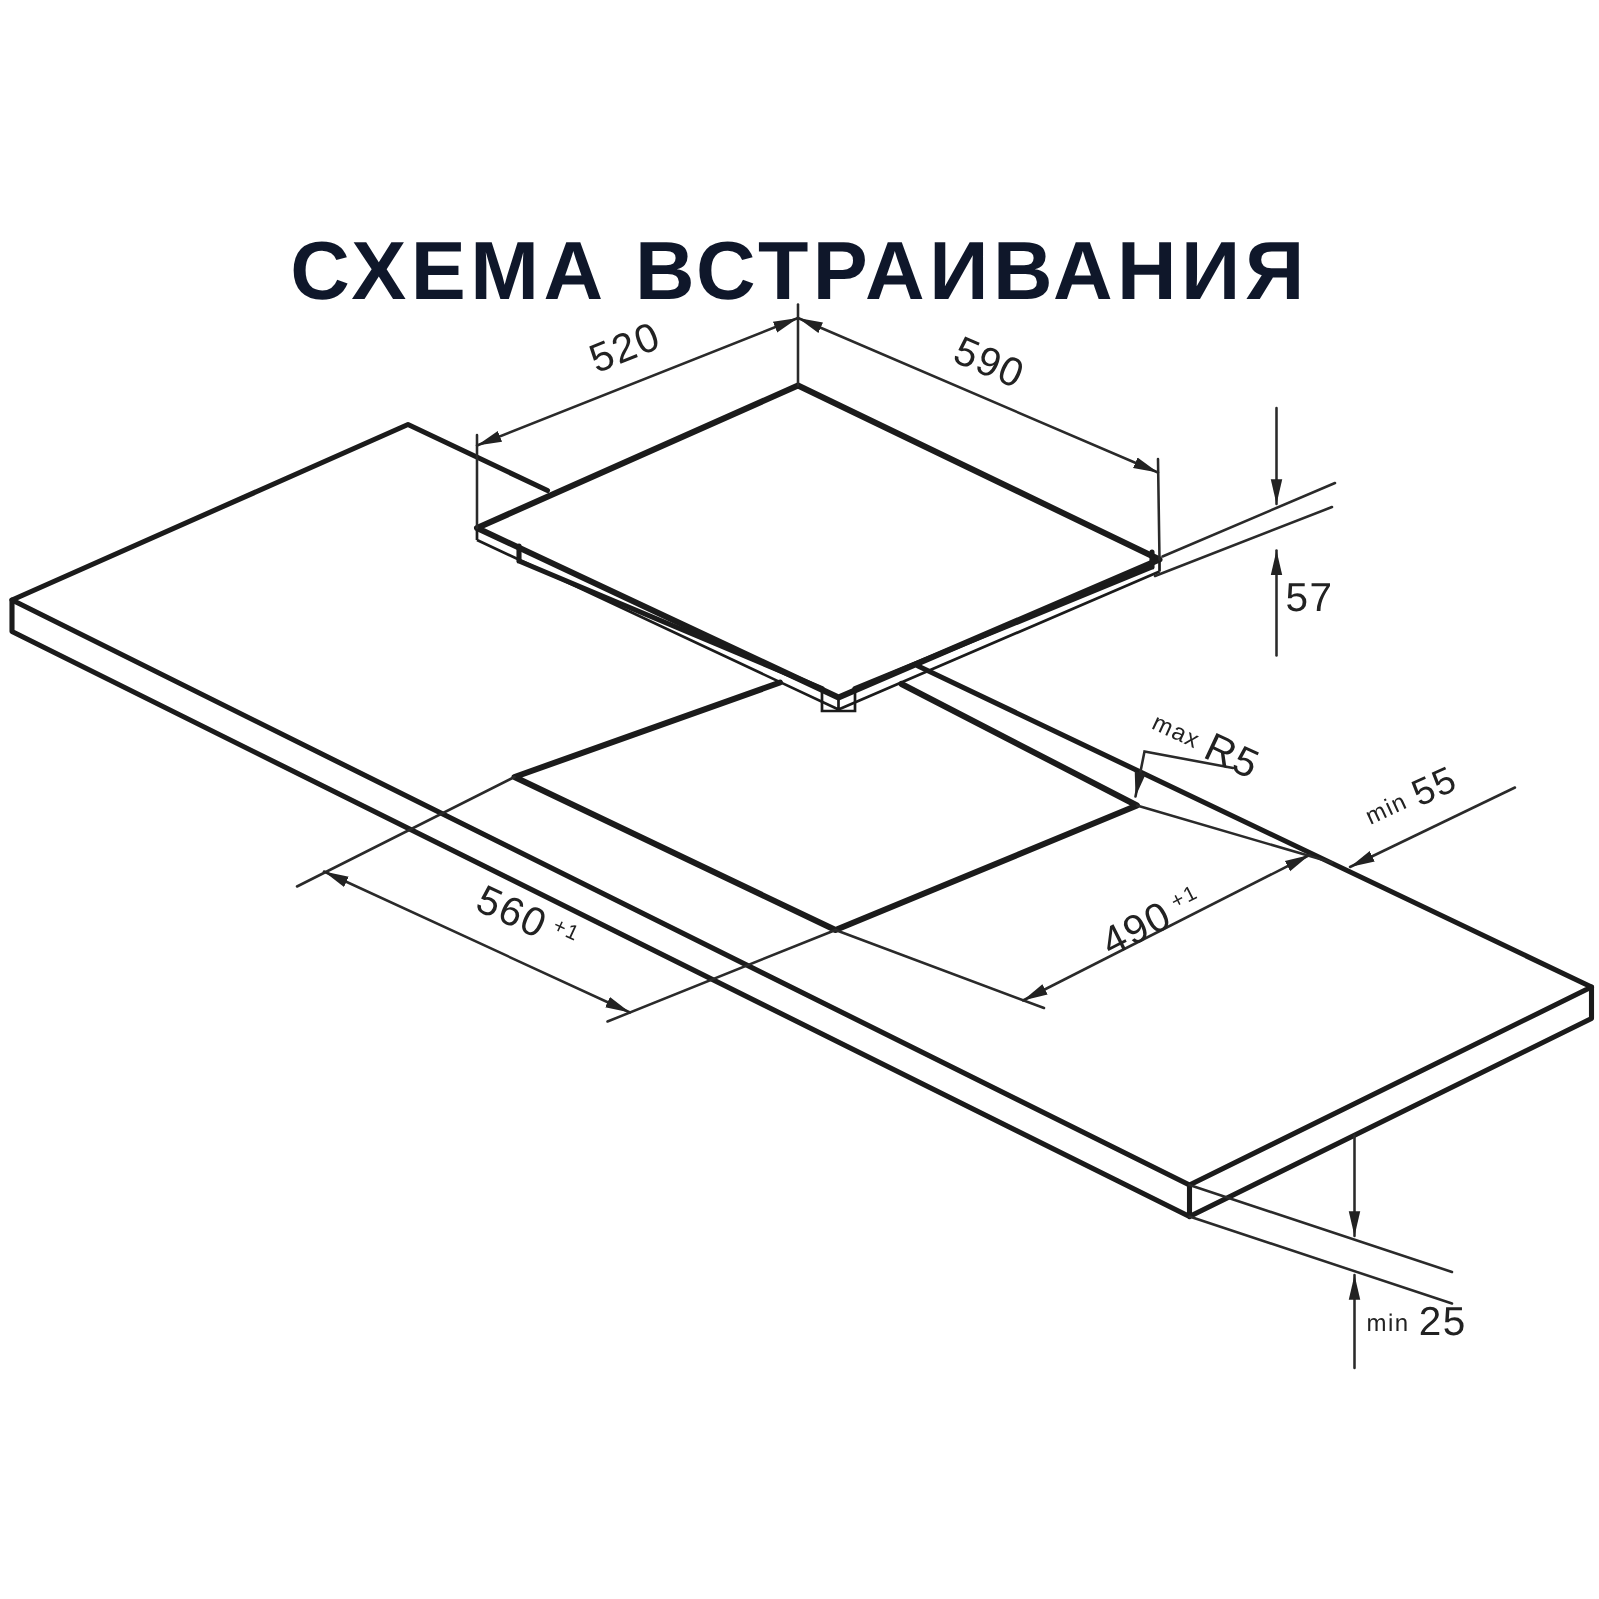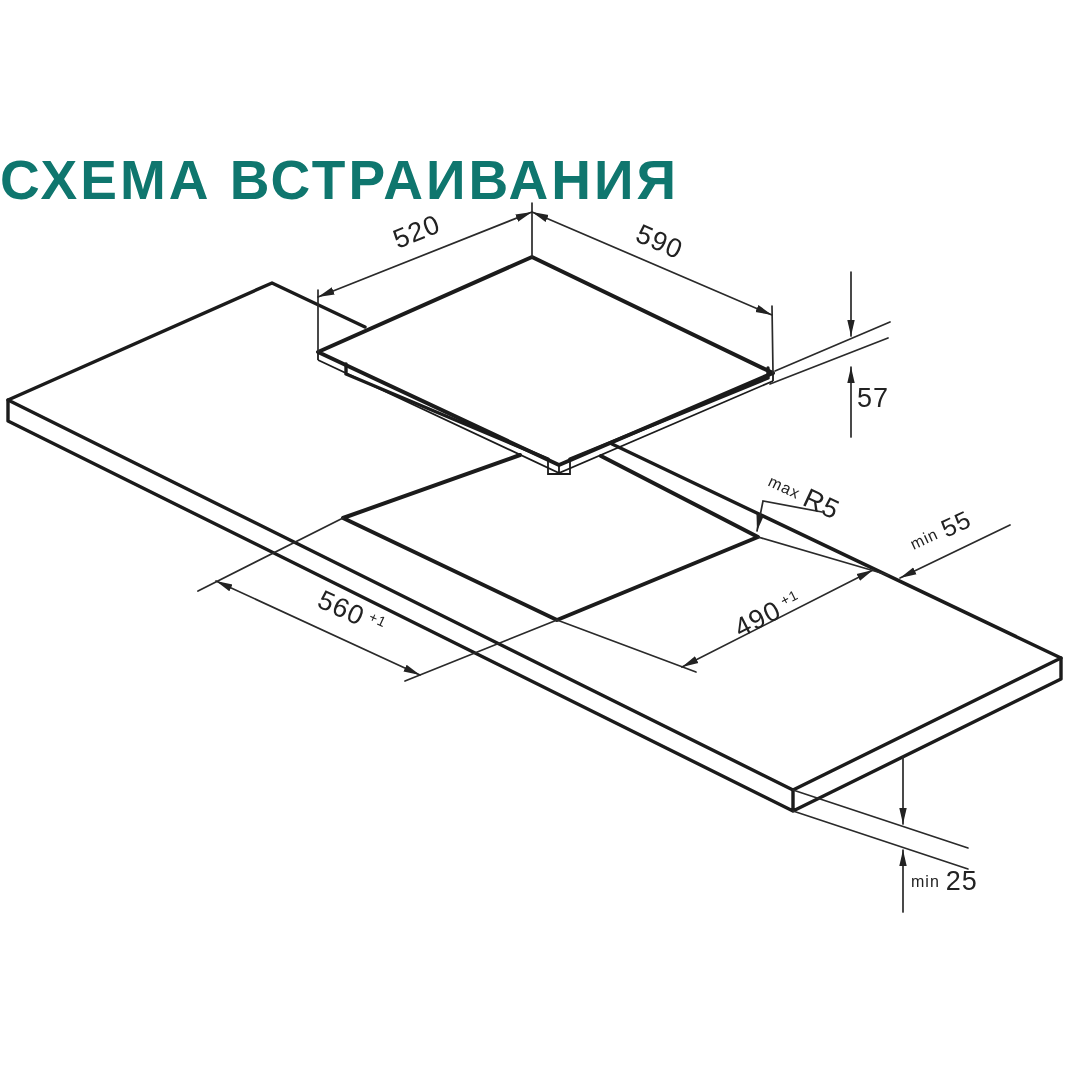--- a/index.html
+++ b/index.html
@@ -1,22 +1,22 @@
 <!DOCTYPE html>
 <html><head>
 <meta charset="utf-8">
 <style>
   html,body{margin:0;padding:0;background:#ffffff;}
   .canvas{
     position:relative;width:1066px;height:1066px;background:#ffffff;
     font-family:"Liberation Sans",sans-serif;overflow:hidden;
   }
   .title{
-    position:absolute;top:148px;left:0;right:0;
-    font-size:55px;font-weight:800;letter-spacing:3px;color:#0f766e;
+    position:absolute;top:148px;left:0;right:0;text-align:center;
+    font-size:55px;font-weight:800;letter-spacing:3px;color:#0f172a;
     font-family:"Liberation Sans",sans-serif;white-space:nowrap;
   }
   svg{position:absolute;left:0;top:0;}
   .thick{stroke:#1b1b1b;stroke-width:4;fill:none;stroke-linejoin:round;stroke-linecap:round;}
   .medium{stroke:#1b1b1b;stroke-width:3.4;fill:none;stroke-linejoin:round;stroke-linecap:round;}
   .thin{stroke:#2a2a2a;stroke-width:1.7;fill:none;stroke-linecap:round;}
   .rim{stroke:#1b1b1b;stroke-width:1.8;fill:none;}
   text{fill:#222222;font-family:"Liberation Sans",sans-serif;letter-spacing:1px;}
   .dim-num{font-size:27px;}
   .dim-num-sm{font-size:25px;}

